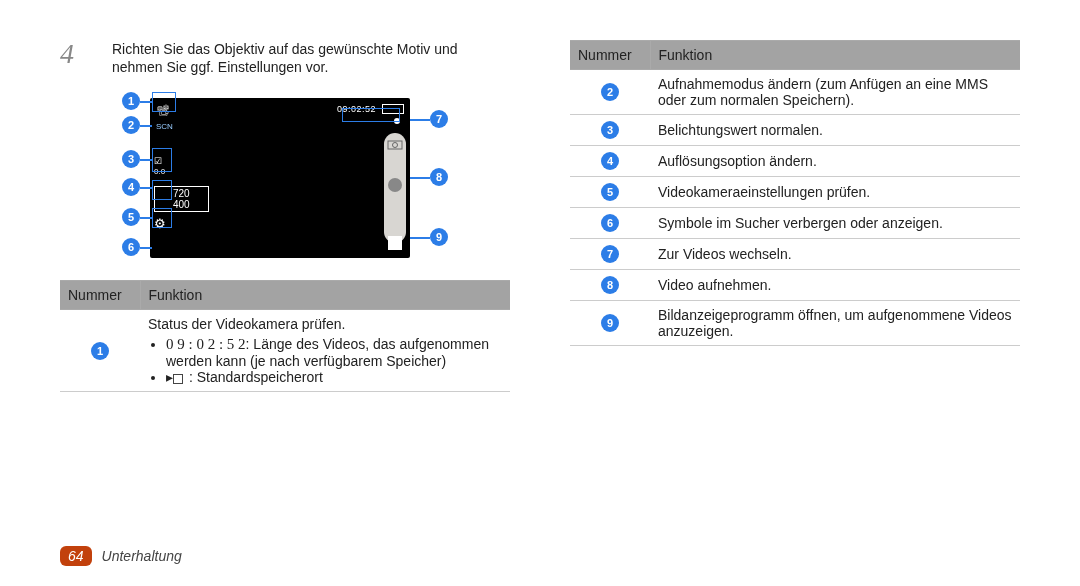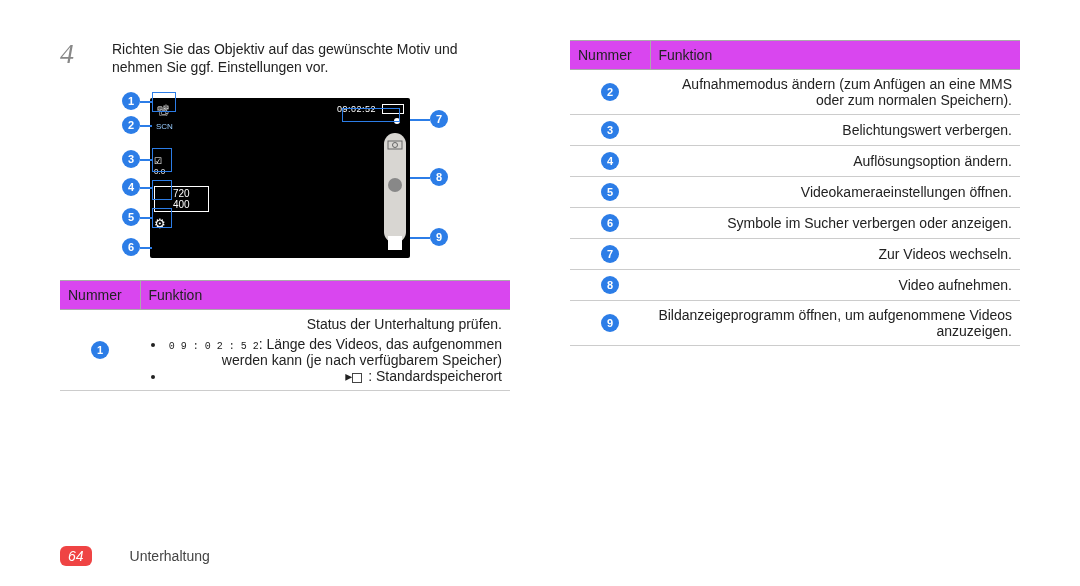--- a/index.html
+++ b/index.html
@@ -93,58 +93,57 @@
   .stop-btn {
     position: absolute; right: 8px; bottom: 8px;
     width: 14px; height: 14px; background: #fff;
   }
   table {
     width: 100%;
     border-collapse: collapse;
     font-size: 14px;
   }
   th {
-    background: #d946ef;
+    background: #a3a3a3;
     border-top: 1px solid #aaa;
     border-bottom: 1px solid #aaa;
     text-align: left;
     padding: 6px 8px;
     font-weight: normal;
   }
   th:first-child { border-right: 1px solid #aaa; width: 80px; }
   td {
     border-bottom: 1px solid #ccc;
     padding: 6px 8px;
     vertical-align: middle;
-    text-align: right;
   }
   td:first-child { text-align: center; width: 80px; }
   .circle-num {
     display: inline-flex;
     width: 18px; height: 18px;
     border-radius: 50%;
     background: #2c7de7;
     color: #fff;
     font-size: 11px;
     font-weight: bold;
     align-items: center;
     justify-content: center;
   }
   .bullet-list { list-style: disc; padding-left: 18px; margin-top: 4px; }
   .footer { display: flex; align-items: center; gap: 10px; padding-top: 10px; }
   .pagenum {
-    background: #ef4444;
+    background: #c2410c;
     color: #fff;
     font-style: italic;
     padding: 2px 8px;
     border-radius: 6px;
     font-size: 14px;
   }
-  .section-name { color: #444; margin-left: 28px; }
-  .mono { font-family: Liberation Mono, monospace; font-size: 10px; }
+  .section-name { font-style: italic; color: #444; }
+  .mono { font-family: Liberation Serif, serif; font-size: 15px; }
   .storage-ico { display: inline-block; width: 10px; height: 10px; border: 1px solid #444; position: relative; vertical-align: middle; margin-right: 2px; }
 </style>
 </head>
 <body>
 
 <div class="columns">
 
   <div class="col">
     <div class="step">
       <span class="num">4</span>
@@ -210,21 +209,21 @@
       <thead>
         <tr>
           <th>Nummer</th>
           <th>Funktion</th>
         </tr>
       </thead>
       <tbody>
         <tr>
           <td><span class="circle-num">1</span></td>
           <td>
-            <div>Status der Unterhaltung prüfen.</div>
+            <div>Status der Videokamera prüfen.</div>
             <ul class="bullet-list">
               <li>
                 <span class="mono">0 9 : 0 2 : 5 2</span><span>: Länge des Videos, das aufgenommen werden kann (je nach verfügbarem Speicher)</span>
               </li>
               <li>
                 <span>▸<span class="storage-ico"></span></span>
                 <span>: Standardspeicherort</span>
               </li>
             </ul>
           </td>
@@ -241,29 +240,29 @@
           <th>Funktion</th>
         </tr>
       </thead>
       <tbody>
         <tr>
             <td><span class="circle-num">2</span></td>
             <td>Aufnahmemodus ändern (zum Anfügen an eine MMS oder zum normalen Speichern).</td>
           </tr>
         <tr>
             <td><span class="circle-num">3</span></td>
-            <td>Belichtungswert verbergen.</td>
+            <td>Belichtungswert normalen.</td>
           </tr>
         <tr>
             <td><span class="circle-num">4</span></td>
             <td>Auflösungsoption ändern.</td>
           </tr>
         <tr>
             <td><span class="circle-num">5</span></td>
-            <td>Videokameraeinstellungen öffnen.</td>
+            <td>Videokameraeinstellungen prüfen.</td>
           </tr>
         <tr>
             <td><span class="circle-num">6</span></td>
             <td>Symbole im Sucher verbergen oder anzeigen.</td>
           </tr>
         <tr>
             <td><span class="circle-num">7</span></td>
             <td>Zur Videos wechseln.</td>
           </tr>
         <tr>

